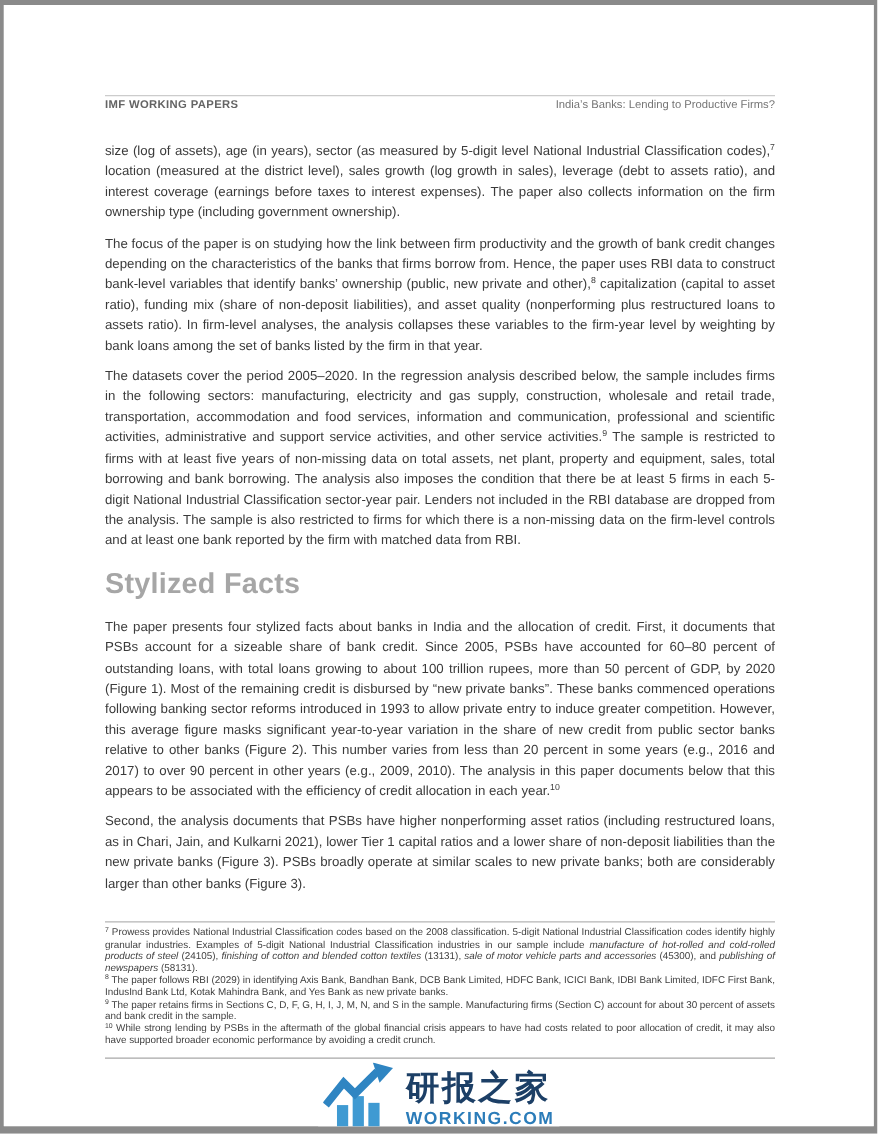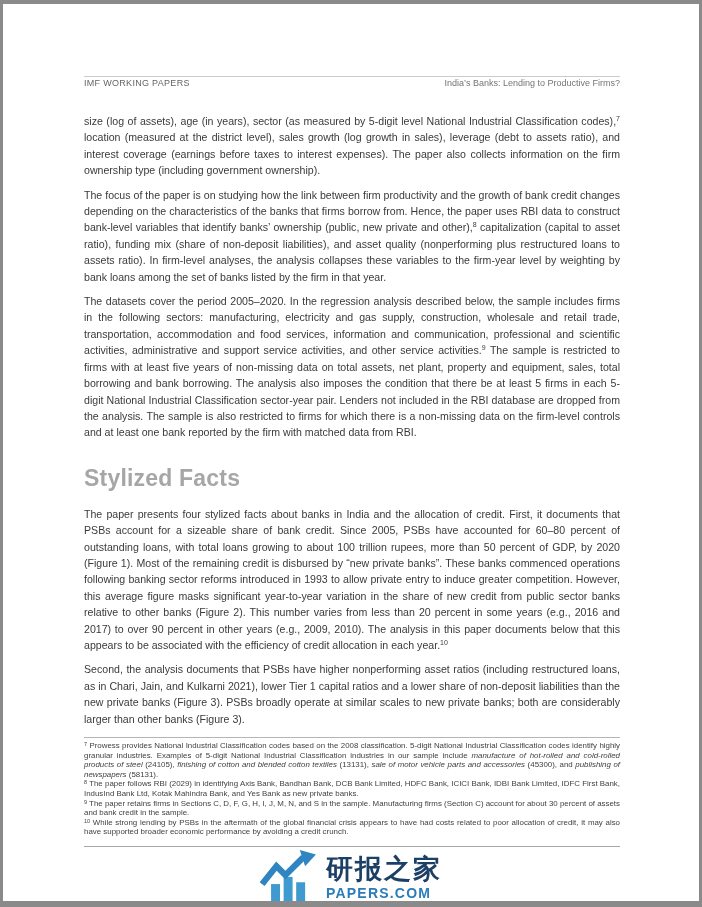--- a/index.html
+++ b/index.html
@@ -18,21 +18,21 @@
   }
   .page { position: absolute; inset: 0; background: #fff; }
 
   
   .header {
     position: absolute;
     top: 54px; left: 81px; width: 536px;
     display: flex; justify-content: space-between; align-items: baseline;
     font-size: 9px; color: #6e6e6e;
   }
-  .header .hl { font-weight: normal; letter-spacing: 0.3px; color: #646464; text-align: center; }
+  .header .hl { font-weight: bold; letter-spacing: 0.3px; color: #646464; text-align: center; }
   .header .hr { font-weight: normal; color: #757575; margin-top: 20px; }
   .header-rule {
     position: absolute; top: 72px; left: 81px; width: 536px; height: 1px;
     background: #cccccc;
   }
 
   
   .main {
     position: absolute; top: 109px; left: 81px; width: 536px;
     color: #3a3a3a;
@@ -40,21 +40,21 @@
   .main p.body-para {
     font-size: 10.6px; line-height: 16.4px;
     text-align: justify;
     margin: 0 0 8px 0;
   }
   sup.fnref {
     font-size: 7px; line-height: 0; vertical-align: 4px;
   }
   h1.section-heading {
     font-size: 23px; font-weight: bold; color: #a6a6a6;
-    margin: 24px 0 14px 0; letter-spacing: 0.2px;
+    margin: 12px 0 14px 0; letter-spacing: 0.2px;
   }
 
   
   .footnote-sep {
     position: absolute; top: 733px; left: 81px; width: 536px; height: 1px;
     background: #b5b5b5;
   }
   .footnotes {
     position: absolute; top: 737px; left: 81px; width: 536px;
     color: #3f3f3f;
@@ -140,18 +140,18 @@
         <svg width="58" height="52" viewBox="0 0 64 58" aria-hidden="true">
           <rect x="12" y="38" width="10" height="20" fill="#3f9ad2"></rect>
           <rect x="26" y="30" width="10" height="28" fill="#3f9ad2"></rect>
           <rect x="40" y="36" width="10" height="22" fill="#3f9ad2"></rect>
           <polyline points="2,38 18,18 28,28 48,8" fill="none" stroke="#2f85c2" stroke-width="7" stroke-linecap="butt" stroke-linejoin="miter"></polyline>
           <polygon points="44,0 62,5 50,18" fill="#2f85c2"></polygon>
         </svg>
       </span>
       <span class="wm-text">
         <span class="wm-cn">研报之家</span>
-        <span class="wm-en">PAPERS.COM</span>
+        <span class="wm-en">WORKING.COM</span>
       </span>
     </div>
 
   </div>
 </div>
 
 </body></html>

